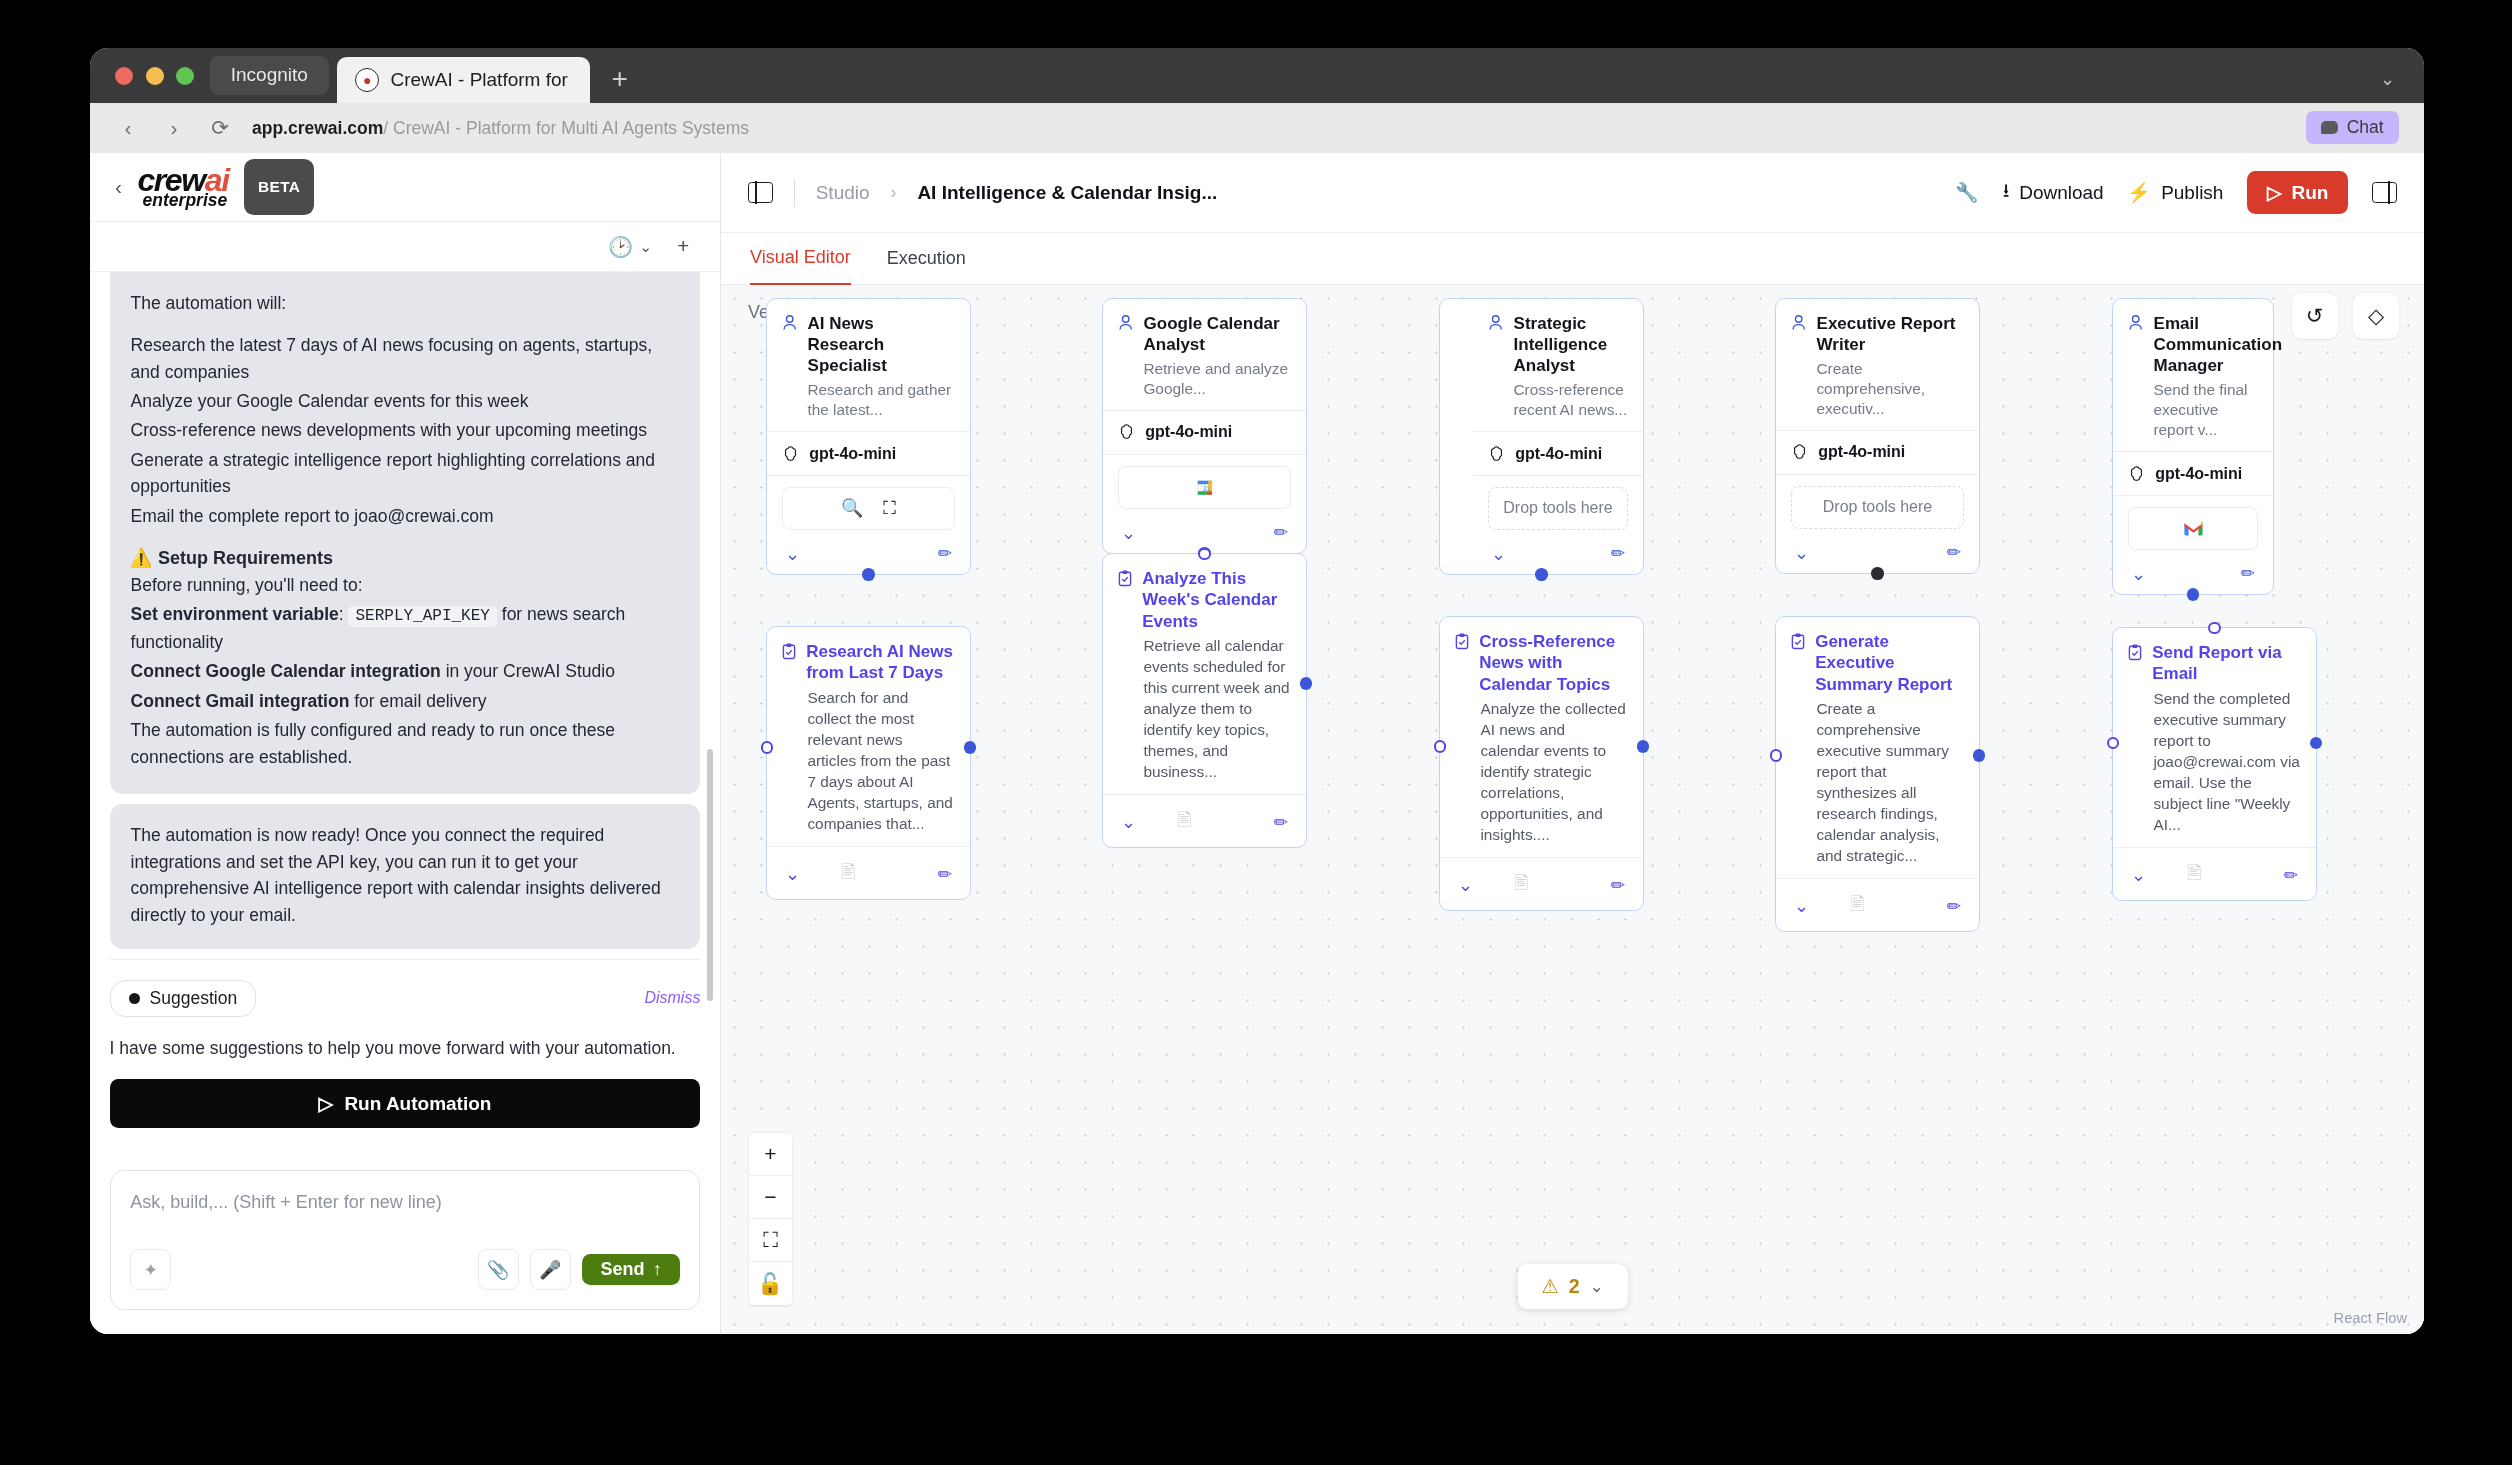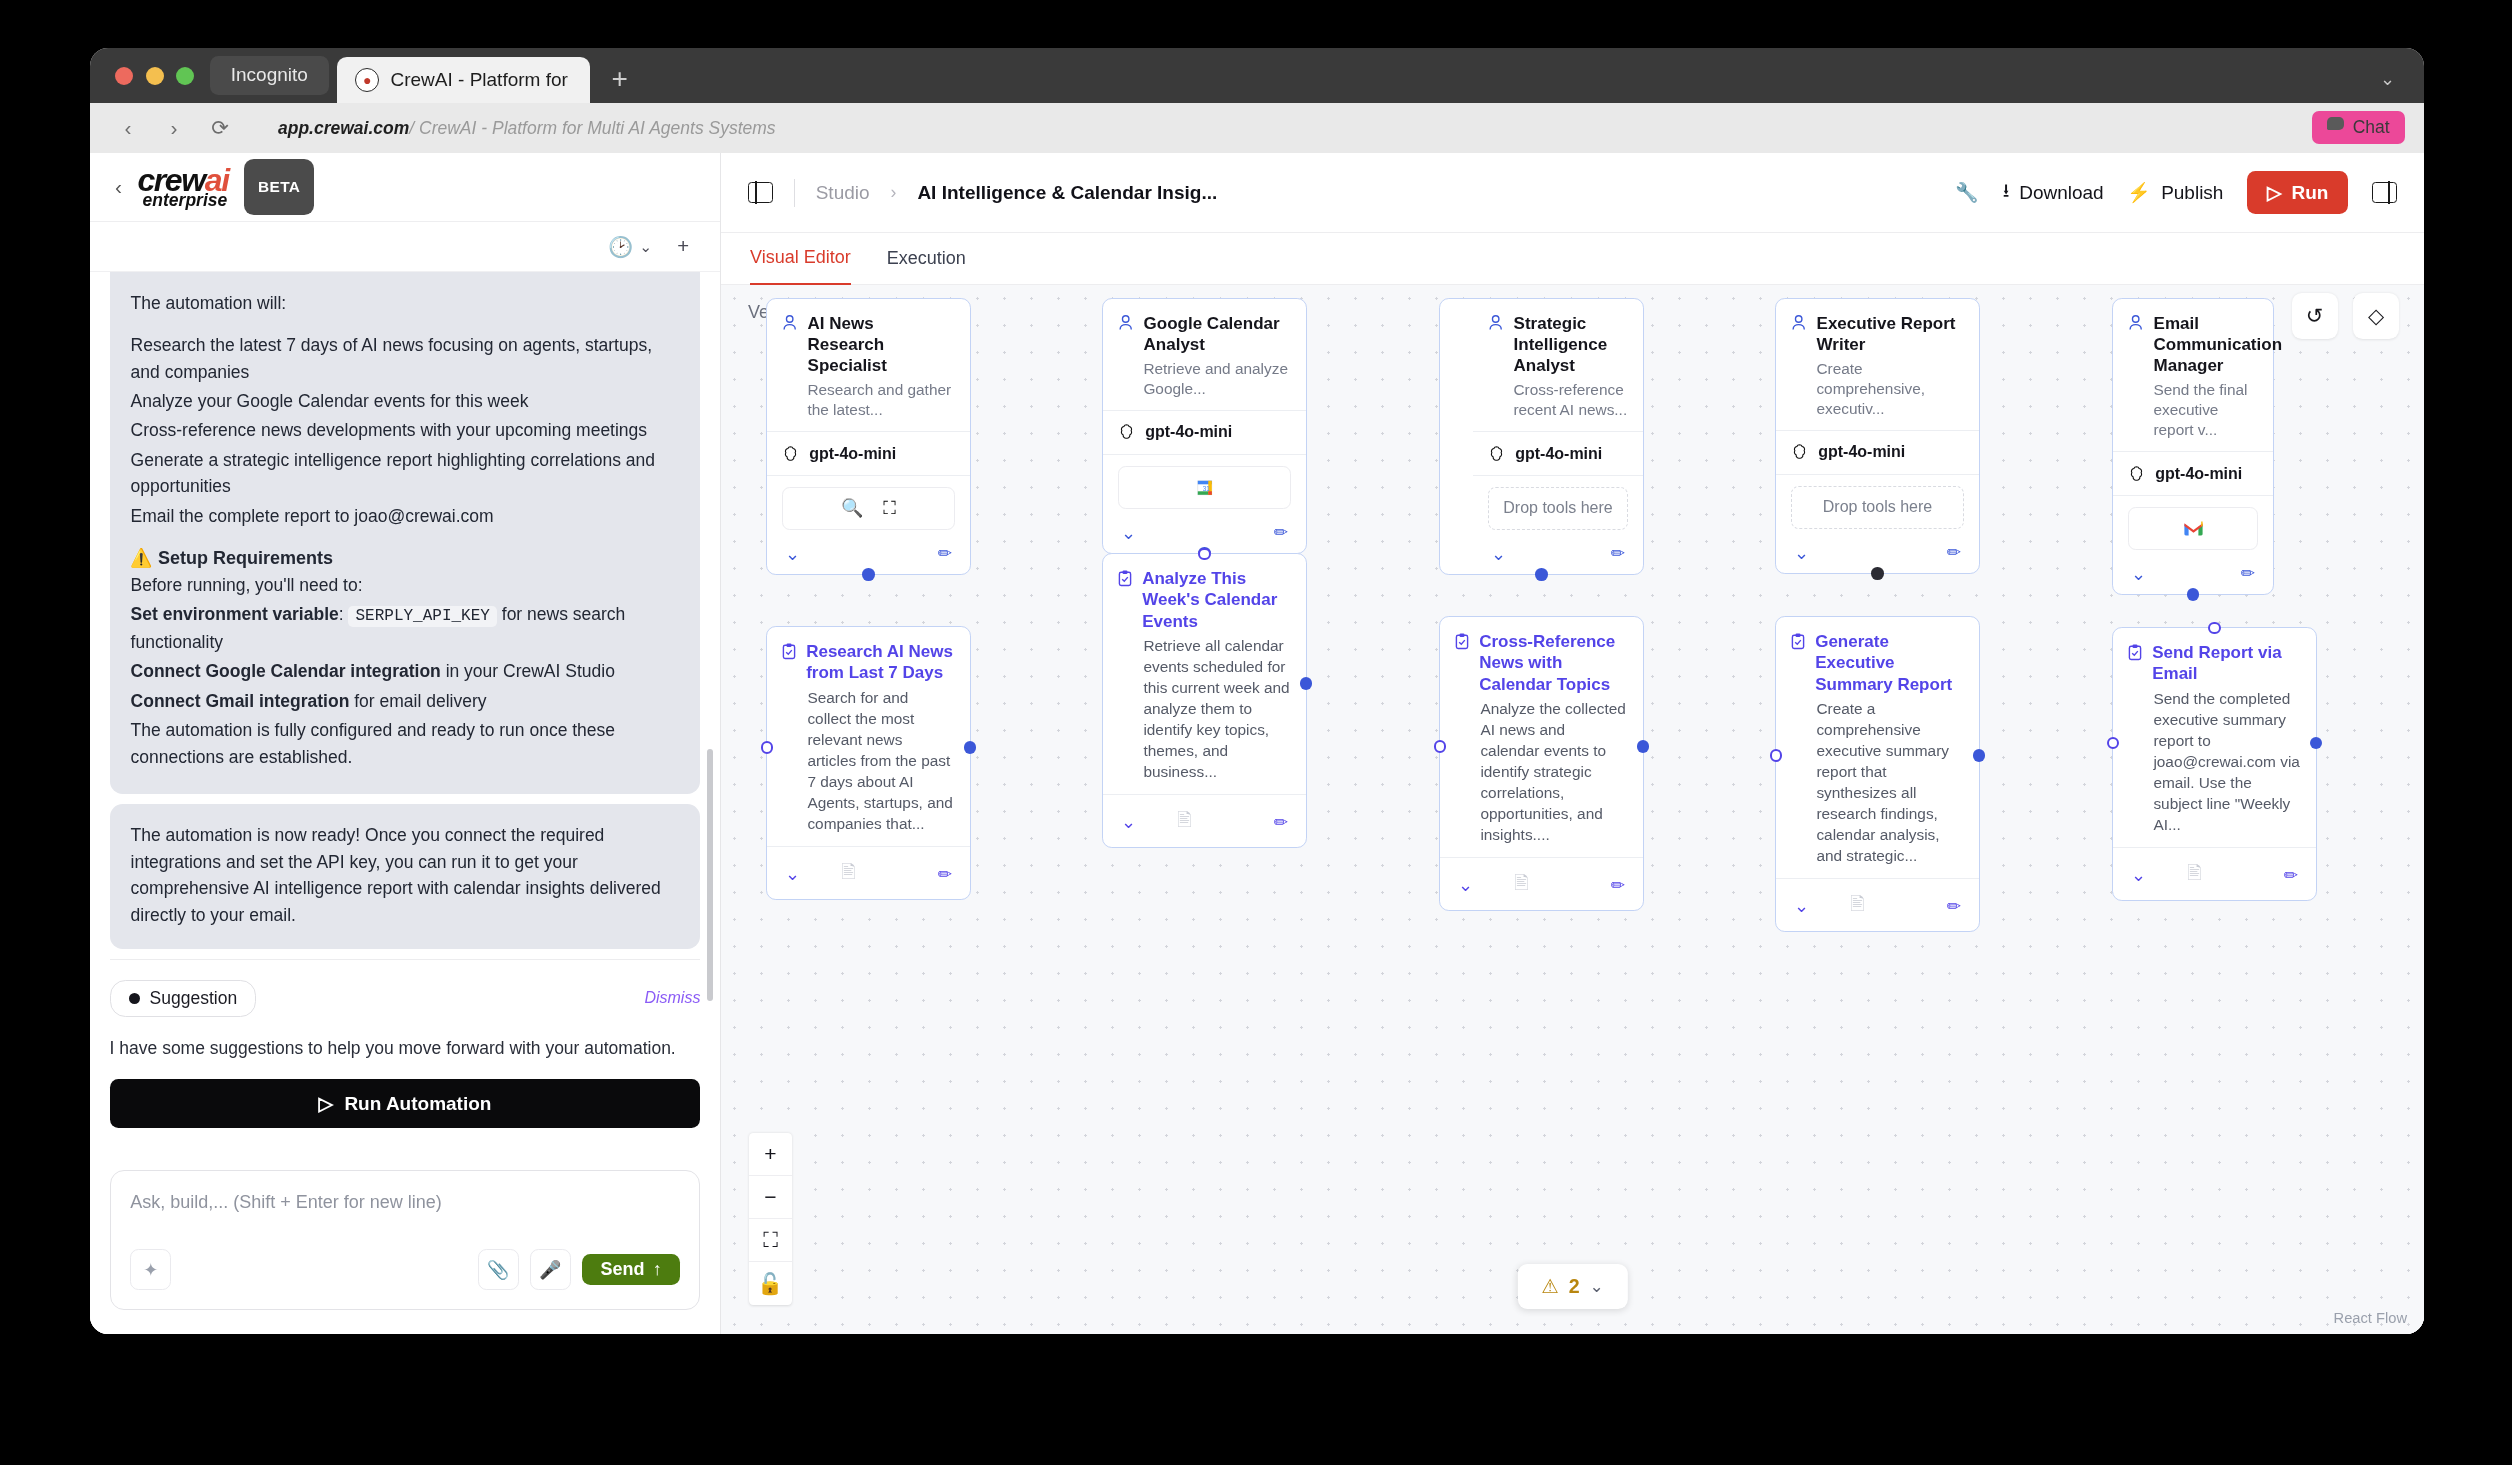--- a/index.html
+++ b/index.html
@@ -49,26 +49,26 @@
     overflow: hidden; max-width: 182px;
   }
   .tab-plus { color: #cfcfcf; font-size: 28px; margin-left: 21px; margin-bottom: 8.4px; font-weight: 300; }
   .tab-chevron { position: absolute; right: 29px; bottom: 12.6px; color: #c9c9c9; font-size: 18px; }
 
   .urlbar {
     height: 50px; background: #e9e9e9; display: flex; align-items: center;
     padding: 0 24px; gap: 18px; position: relative;
   }
   .nav-ico { color: #6c6c6c; font-size: 21px; width: 28px; text-align: center; }
-  .url-text { font-size: 17.5px; color: #1f1f1f; margin-left: 26px; font-style: italic; }
+  .url-text { font-size: 17.5px; color: #1f1f1f; margin-left: 0; }
   .url-text .path { color: #9a9a9a; }
   .chat-btn {
-    position: absolute; right: 19px; top: 8.4px;
-    background: #ec4899; border-radius: 7px;
-    display: flex; align-items: flex-start; gap: 8.4px;
+    position: absolute; right: 25px; top: 8.4px;
+    background: #c4b5fd; border-radius: 7px;
+    display: flex; align-items: center; gap: 8.4px;
     padding: 5.6px 15.4px; font-size: 17.5px; color: #3a3a3a;
   }
   .chat-bubble { width: 17px; height: 13.3px; background: #5a5a5a; border-radius: 4.9px 4.9px 4.9px 1.4px; }
 
   
   .app { display: flex; height: calc(1286px - 55px - 50px); background: #fff; }
 
   
   .left {
     width: 631px; background: #fff; border-right: 0.7px solid #e6e6e8;

